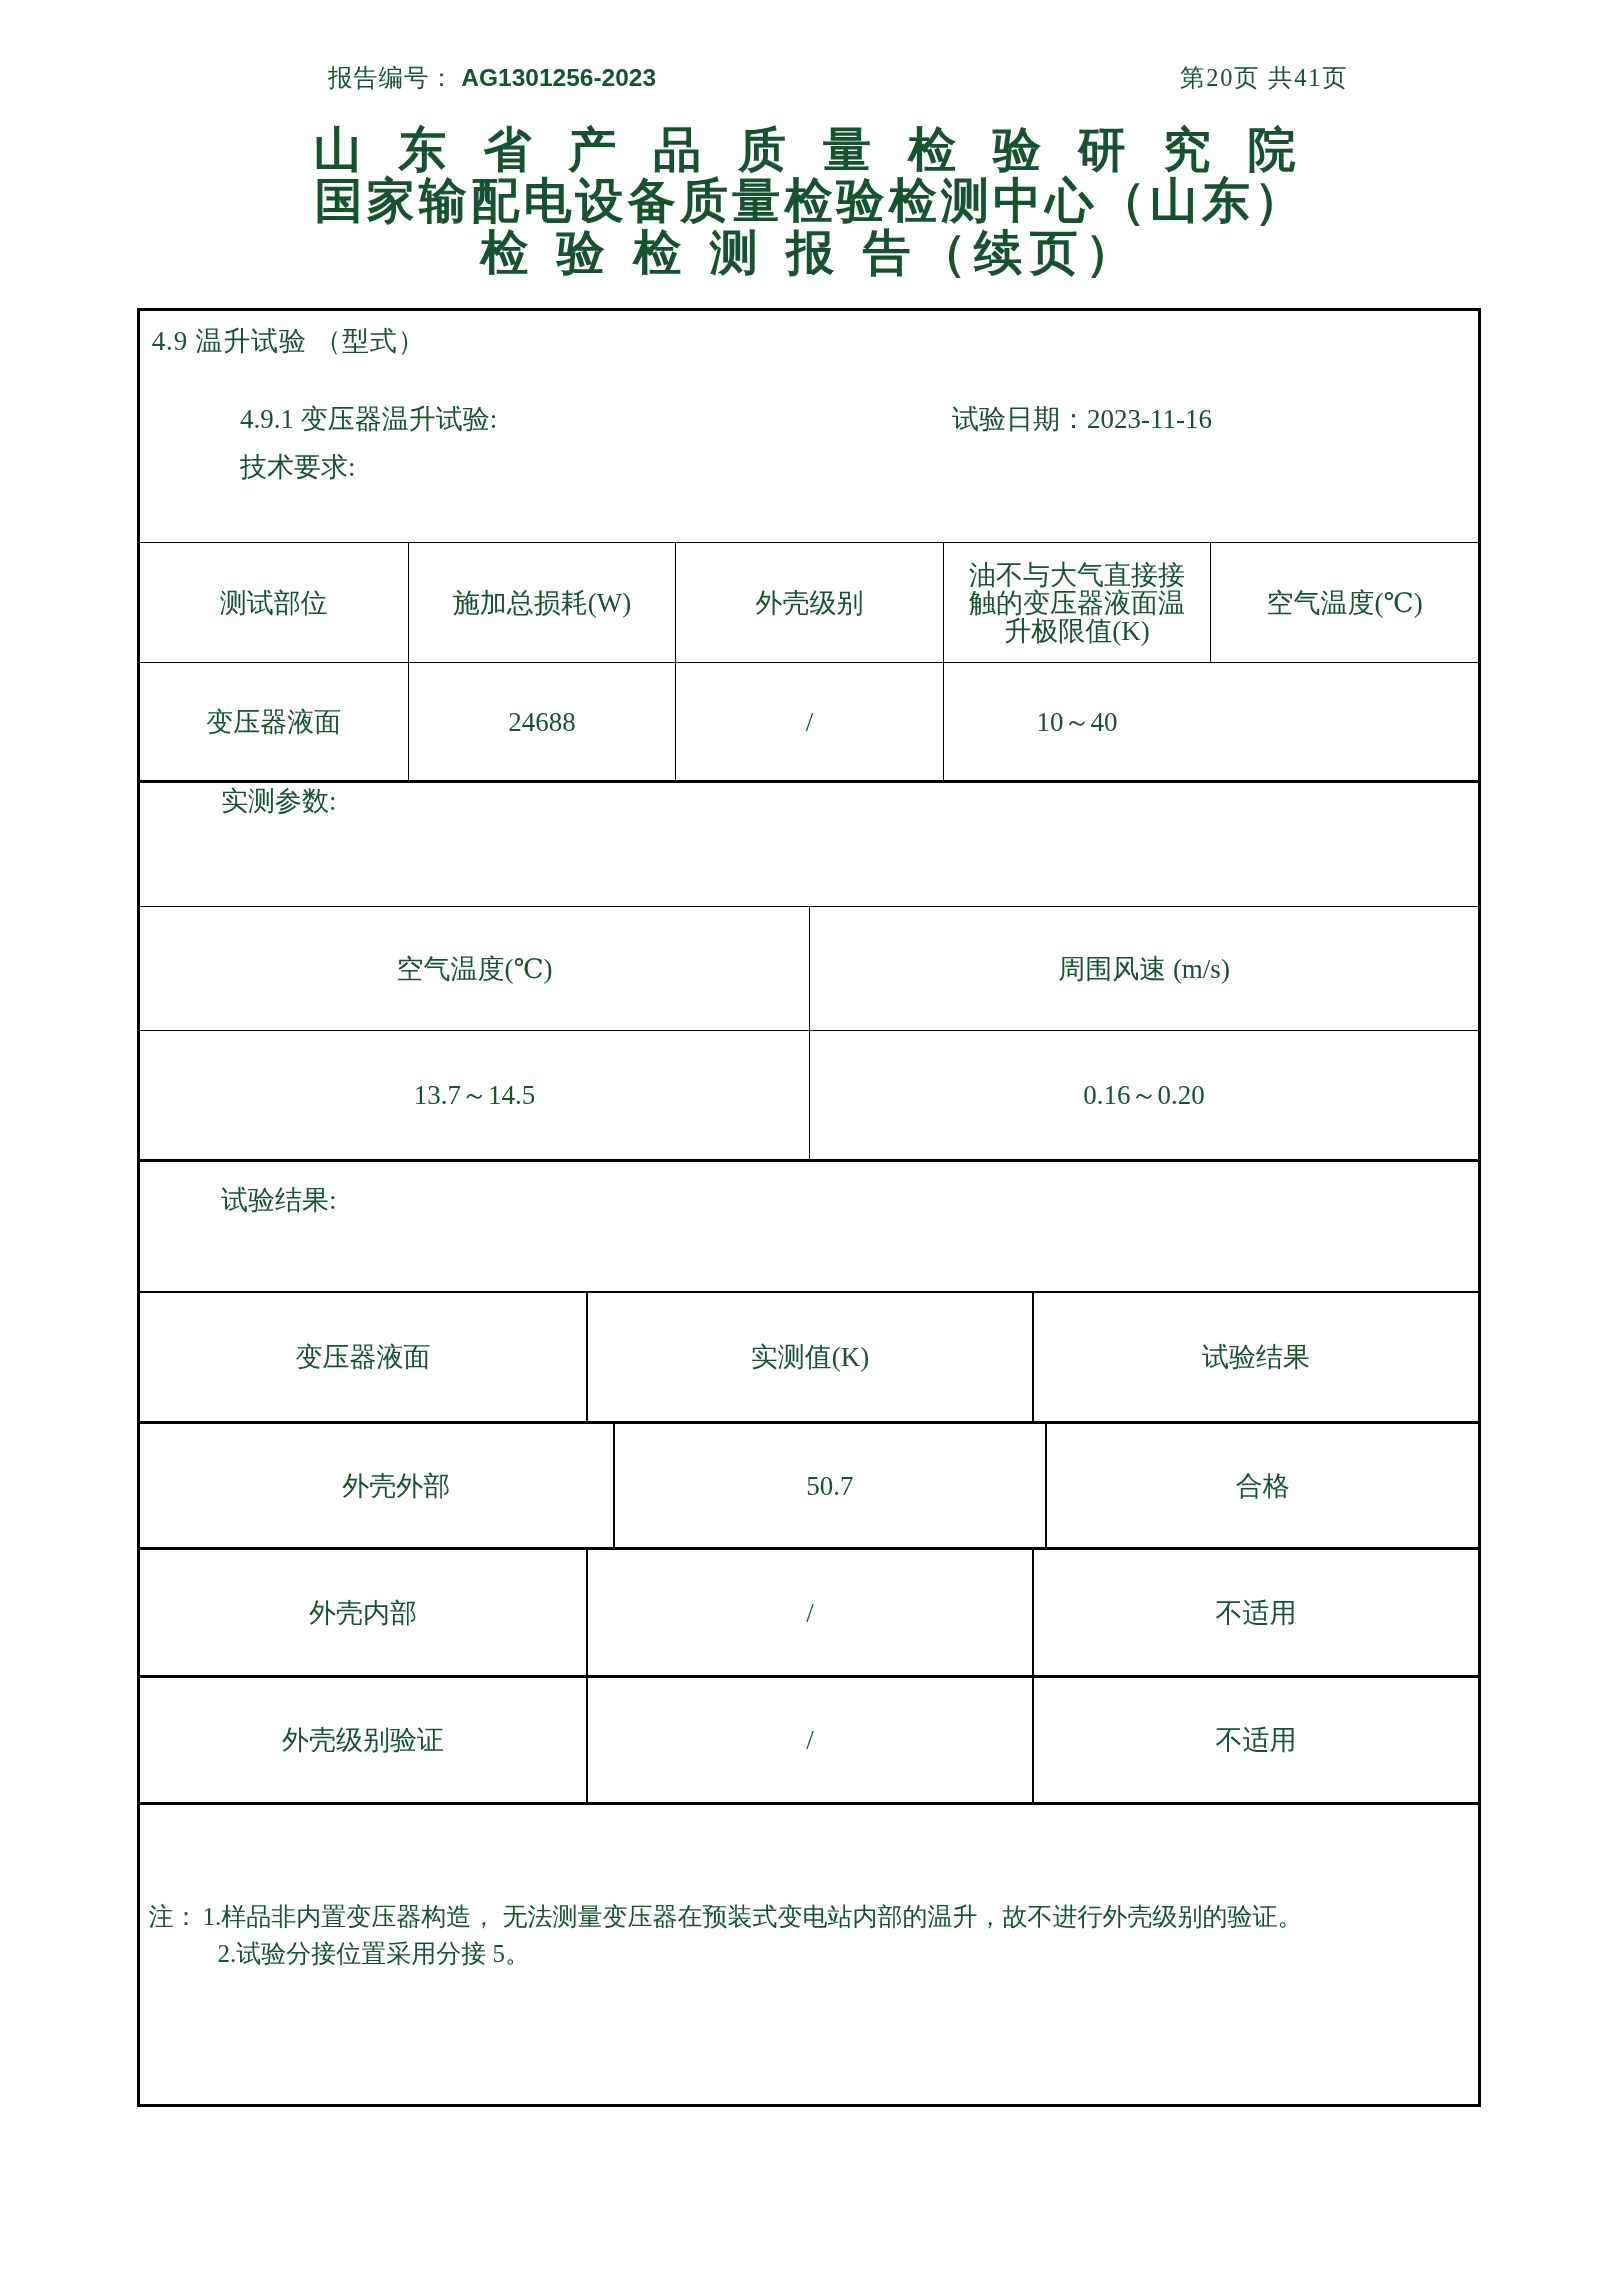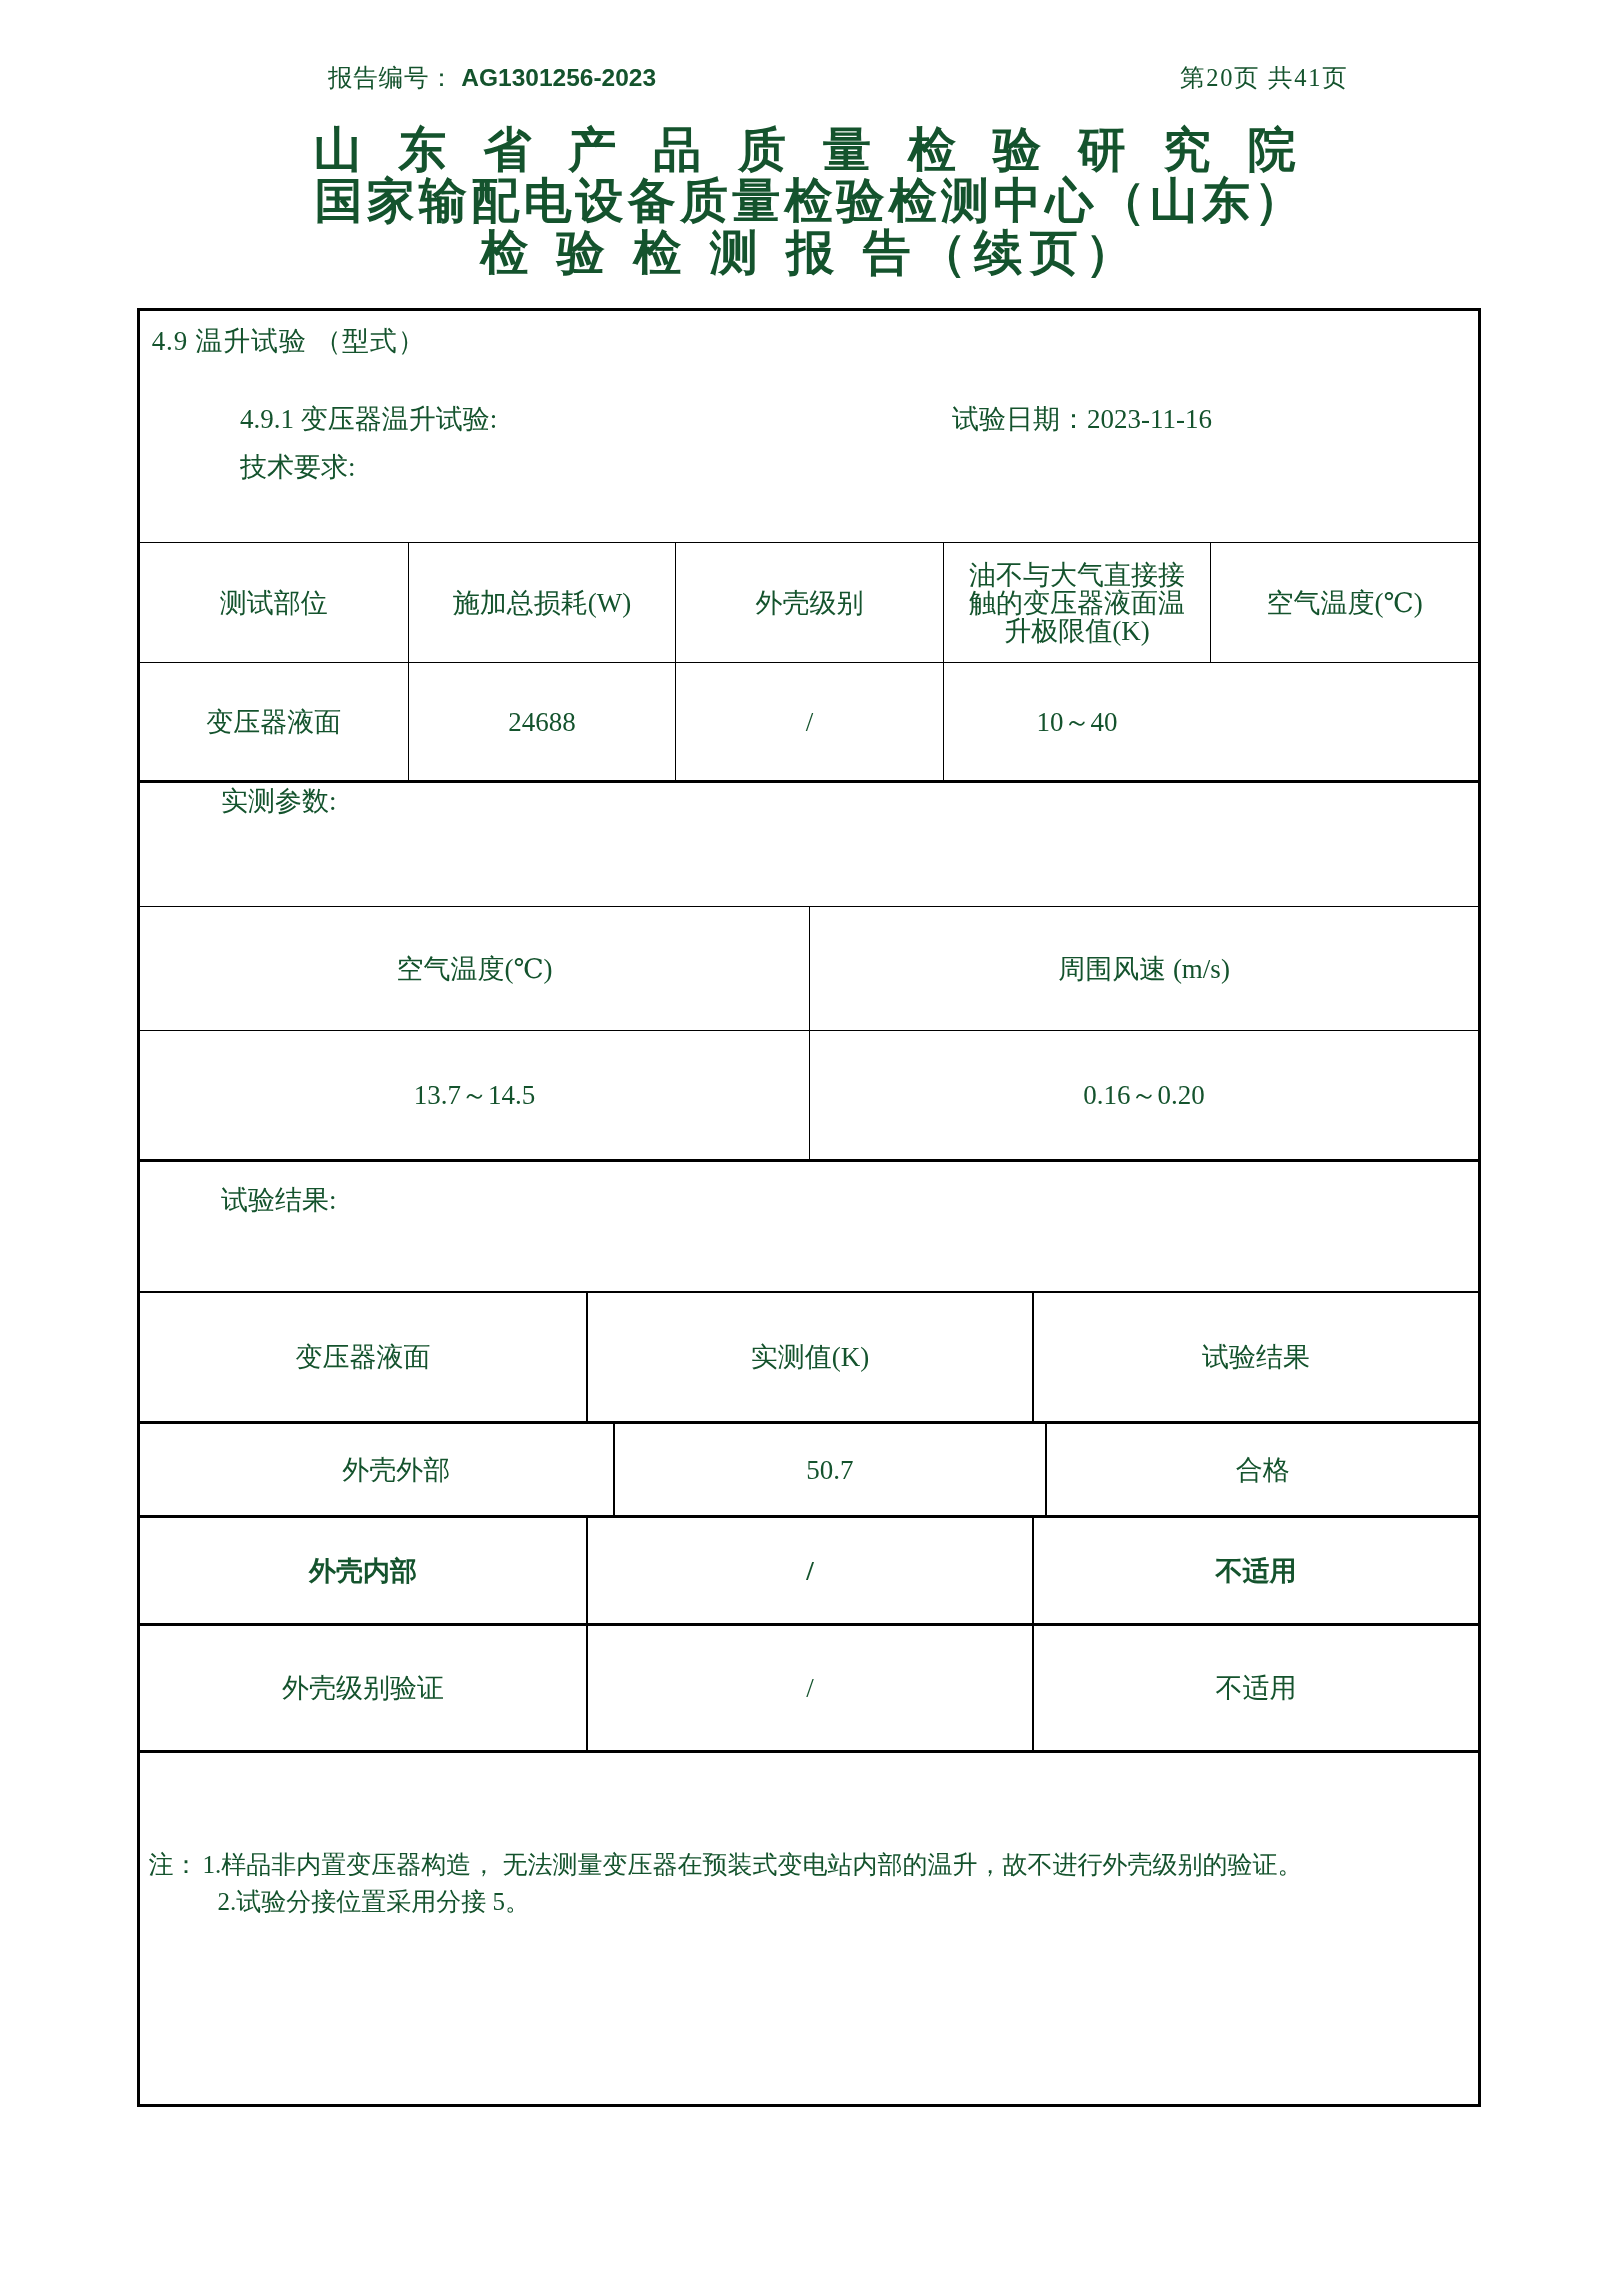--- a/index.html
+++ b/index.html
@@ -65,22 +65,22 @@
   
   .r-t2h { height:124px; border-top:1.7px solid #000; grid-template-columns:repeat(2,1fr); }
   .r-t2d { height:129px; border-top:1.7px solid #000; grid-template-columns:repeat(2,1fr); }
 
   
   .sec-results { height:132px; border-top:3.4px solid #000; padding:20px 0 0 81px; }
 
   
   .r-t3h  { height:130px; border-top:2.5px solid #000; grid-template-columns:repeat(3,1fr); }
   .r-t3h .cell + .cell, .r-t3r .cell + .cell { border-left:2.5px solid #000; }
-  .r-t3r1 { height:94px;padding-left:40px; }
-  .r-t3r2 { height:108px;font-weight:bold; }
+  .r-t3r1 { height:126px;padding-left:40px; }
+  .r-t3r2 { height:128px; }
   .r-t3r3 { height:127px; }
   .r-t3r  { border-top:3.4px solid #000; grid-template-columns:repeat(3,1fr); }
 
   
   .sec-notes { height:296px; border-top:3.4px solid #000; padding:93px 20px 0 8.4px; font-size:25px; line-height:37px; }
   .nline1 { display:flex; }
   .nlabel { flex:none; width:54px; }
   .nline1 .ntext { flex:1; }
   .nline2 { margin-left:69px; }
 </style>

